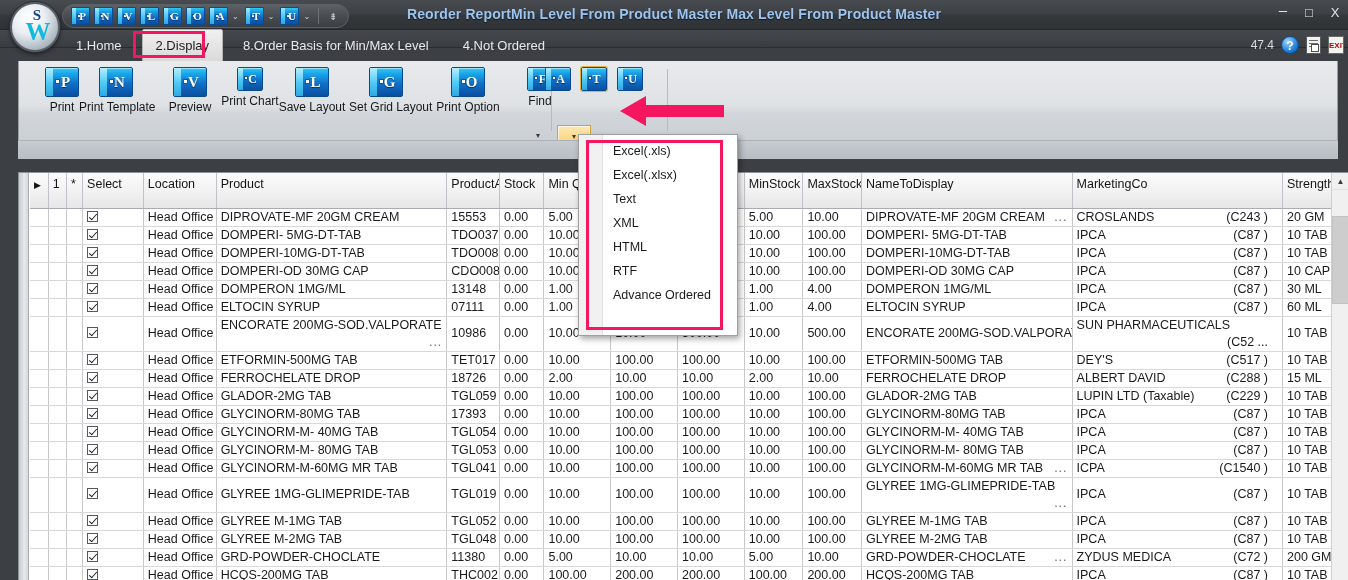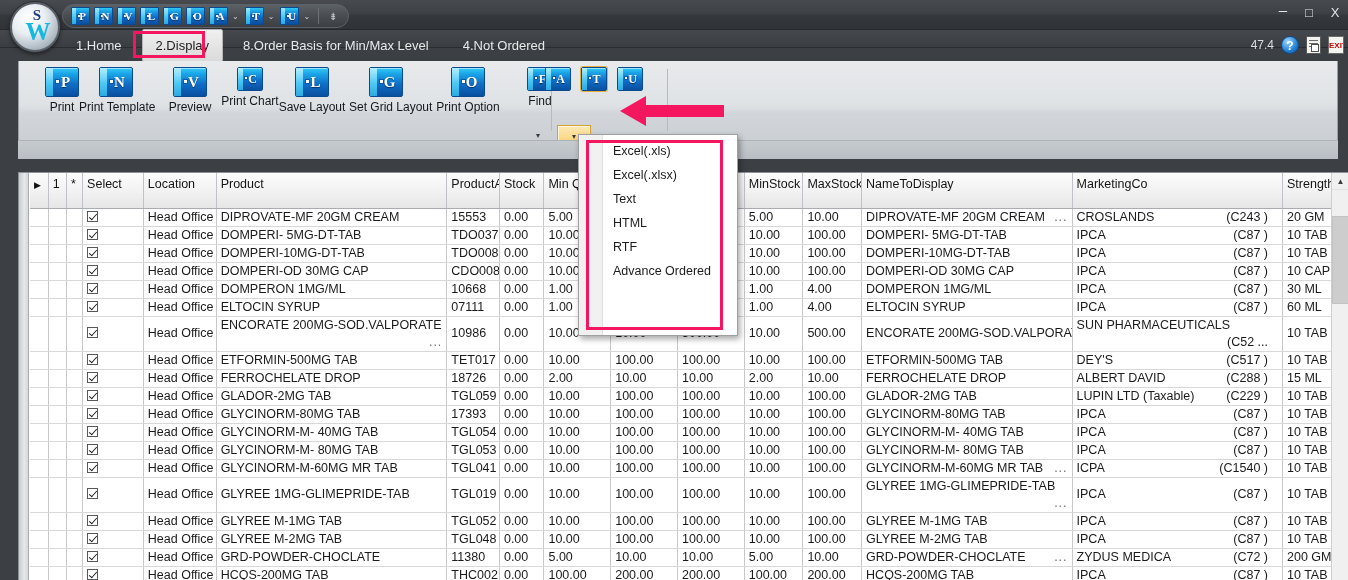--- a/index.html
+++ b/index.html
@@ -274,20 +274,21 @@
     background: linear-gradient(to bottom, #c6cbd0, #b9bec4);
     border-top: 1px solid #aeb3b8;
   }
 </style>
 </head>
 <body>
 
 <div id="app">
 
   <div class="titlebar">
+    <div class="win-title">Reorder ReportMin Level From Product Master Max Level From Product Master</div>
     <div class="wbtns">
       <div class="wbtn mini">–</div>
       <div class="wbtn maxi">□</div>
       <div class="wbtn">X</div>
     </div>
   </div>
 
   <div class="orb">
     <div class="glyph-s">S</div>
     <div class="glyph-w">W</div>
@@ -444,20 +445,21 @@
       </div>
     <div class="ribbon-bottom" style="left:-1px;top:79px;width:1320px;"></div>
   </div>
 
   <div class="menu">
     <div class="gutter"></div>
     <div class="menu-list" id="menu-host">
         <div class="mi">Excel(.xls)</div>
         <div class="mi">Excel(.xlsx)</div>
         <div class="mi">Text</div>
+        <div class="mi">XML</div>
         <div class="mi">HTML</div>
         <div class="mi">RTF</div>
         <div class="mi">Advance Ordered</div>
       </div>
   </div>
 
   <div class="gridwrap">
     <div class="gridleftbar"></div>
     <table class="grid">
       <colgroup>
@@ -571,21 +573,21 @@
             <td><span>IPCA</span><span class="mcode">(C87   )</span></td>
             <td>10 CAP</td>
           </tr>
           <tr>
             <td class="rowhdr"></td>
             <td class="tiny"></td>
             <td class="tiny"></td>
             <td class="ctr"><span class="chk"></span></td>
             <td>Head Office</td>
             <td><span>DOMPERON 1MG/ML</span></td>
-            <td>10668</td>
+            <td>13148</td>
             <td class="num">0.00</td>
             <td class="num">1.00</td>
             <td class="num">1.00</td>
             <td class="num">4.00</td>
             <td class="num">1.00</td>
             <td class="num">4.00</td>
             <td><span>DOMPERON 1MG/ML</span></td>
             <td><span>IPCA</span><span class="mcode">(C87   )</span></td>
             <td>30 ML</td>
           </tr>

